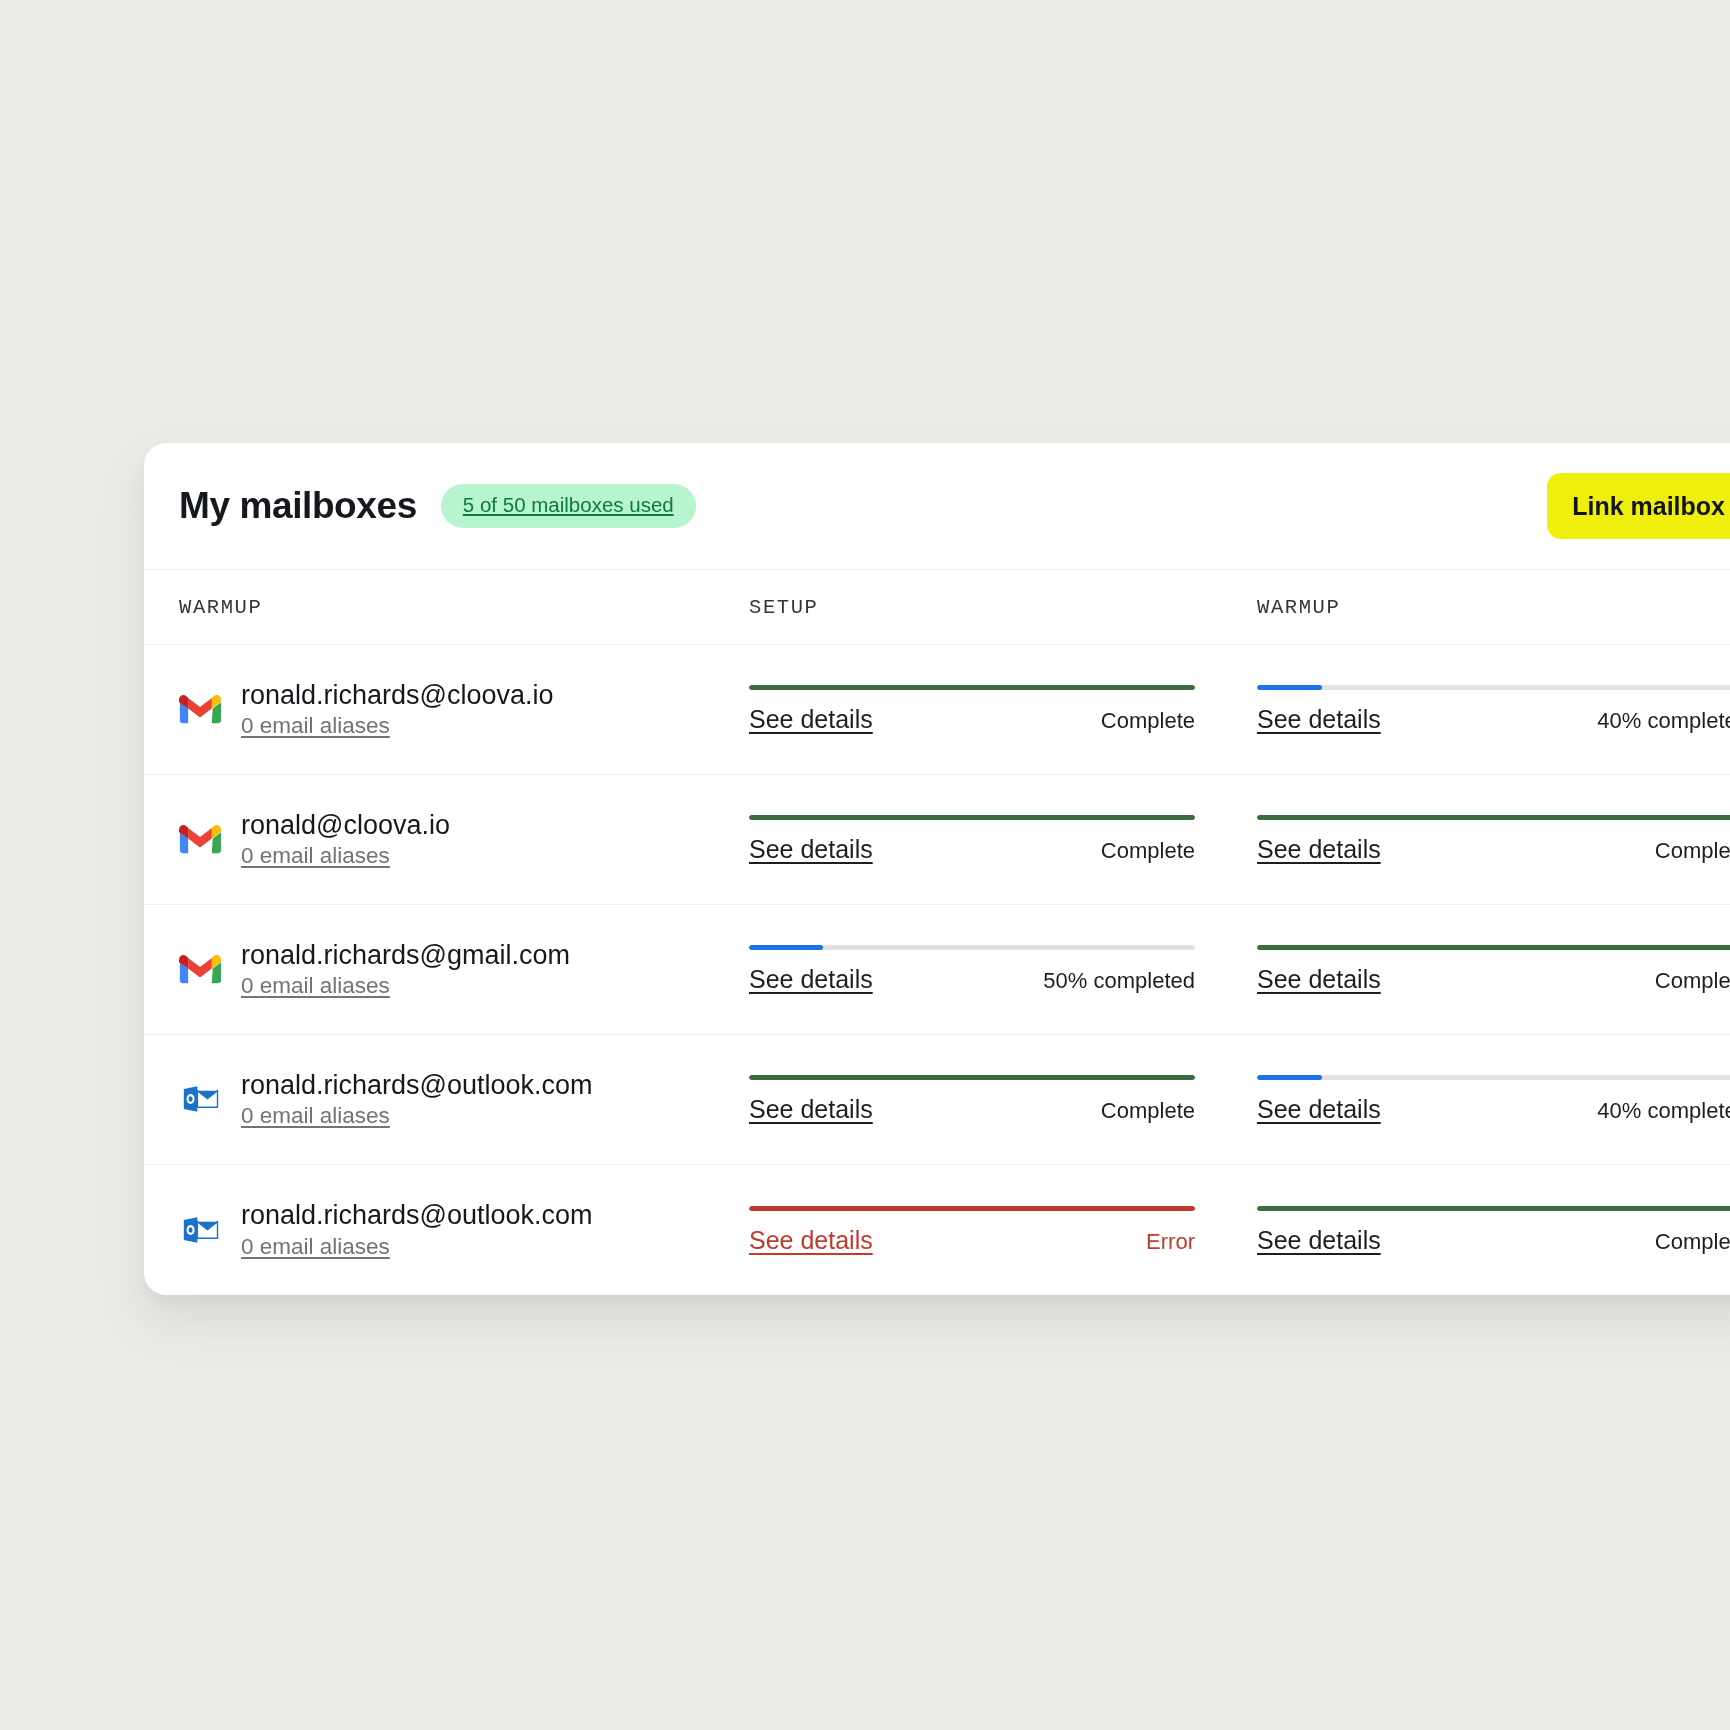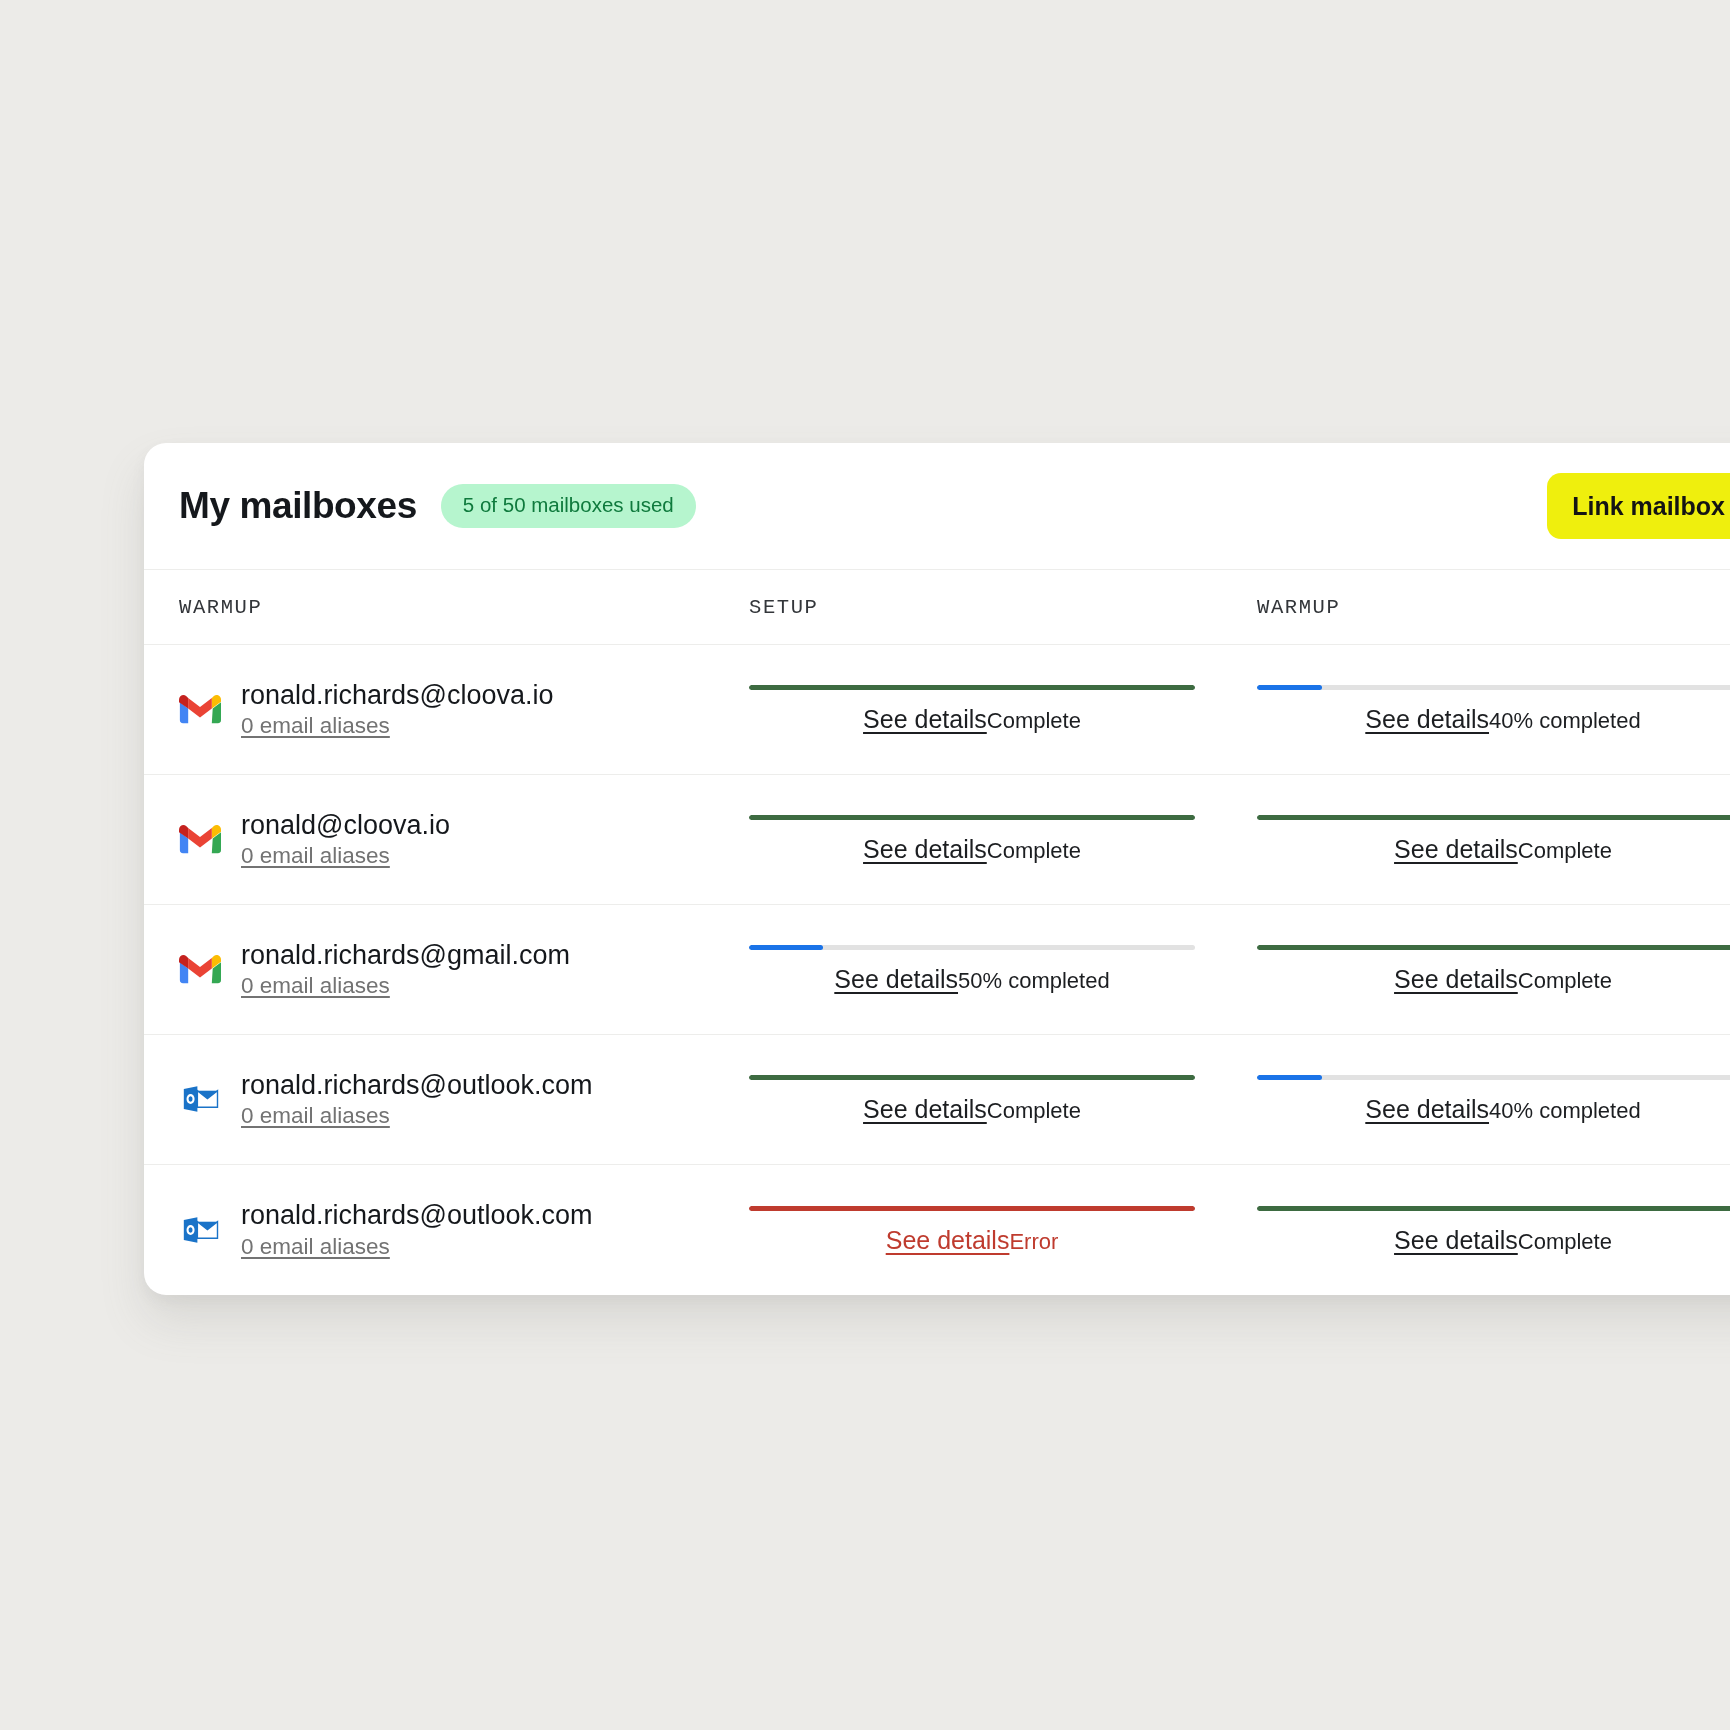--- a/index.html
+++ b/index.html
@@ -50,20 +50,21 @@
 
   .used-badge {
     margin-left: 24px;
     background: #B6F5CE;
     color: #0F7A3D;
     font-size: 20.5px;
     border-radius: 999px;
     padding: 11px 22px 12px 22px;
     white-space: nowrap;
     line-height: 1;
+    text-decoration: underline;
   }
 
   .header-right {
     position: absolute;
     right: 34px;
     top: 0;
     height: 126px;
     display: flex;
     align-items: center;
     gap: 20px;
@@ -164,21 +165,21 @@
     width: 100%;
     background: #E2E2E2;
     border-radius: 3px;
     overflow: hidden;
   }
   .bar-fill { height: 100%; border-radius: 3px; }
 
   .status-line {
     display: flex;
     align-items: baseline;
-    justify-content: center;
+    justify-content: space-between;
     margin-top: 15px;
   }
   .see-details {
     font-size: 25px;
     color: #1C1E21;
     text-decoration: underline;
     text-underline-offset: 4px;
     cursor: pointer;
     white-space: nowrap;
   }

